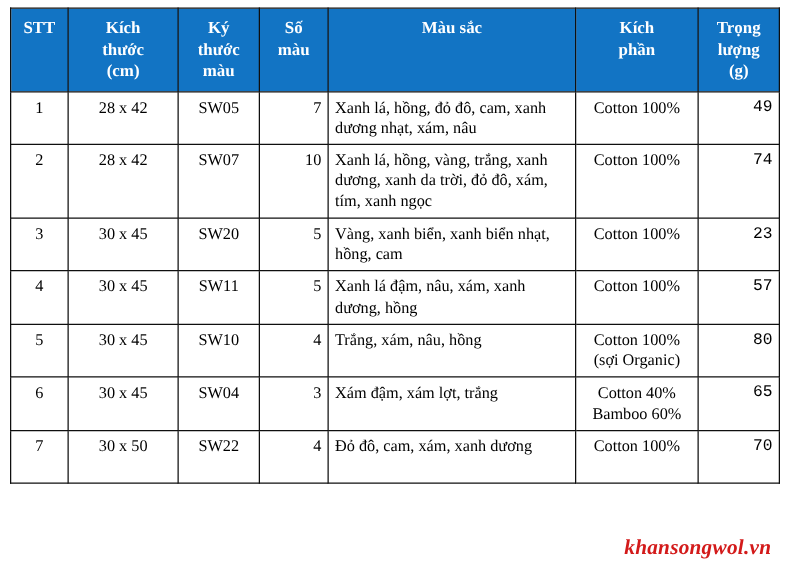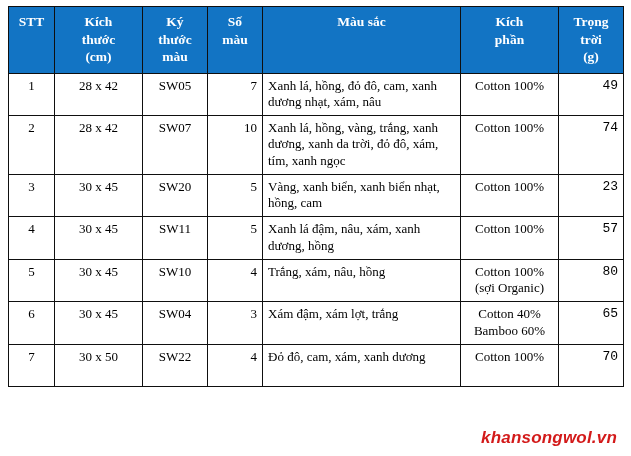--- a/index.html
+++ b/index.html
@@ -70,21 +70,21 @@
     font-family: Liberation Mono, monospace;
   }
   .row-pad {
     height: 42px;
   }
   .watermark {
     position: absolute;
     right: 14px;
     bottom: 8px;
     color: #d31a1a;
-    font-family: Liberation Sans, sans-serif;
+    font-family: Liberation Serif, serif;
     font-style: italic;
     font-weight: bold;
     font-size: 17px;
     letter-spacing: 0.2px;
   }
 </style>
 </head>
 <body>
 
 <div class="sheet">
@@ -119,21 +119,21 @@
         </th>
         <th>
           <span>Màu sắc</span>
         </th>
         <th>
           <span>Kích</span><br>
           <span>phần</span>
         </th>
         <th>
           <span>Trọng</span><br>
-          <span>trời</span><br>
+          <span>lượng</span><br>
           <span>(g)</span>
         </th>
       </tr>
     </thead>
     <tbody>
       <tr class="row-pad">
         <td class="stt">1</td>
         <td class="size">28 x 42</td>
         <td class="code">SW05</td>
         <td class="num">7</td>

